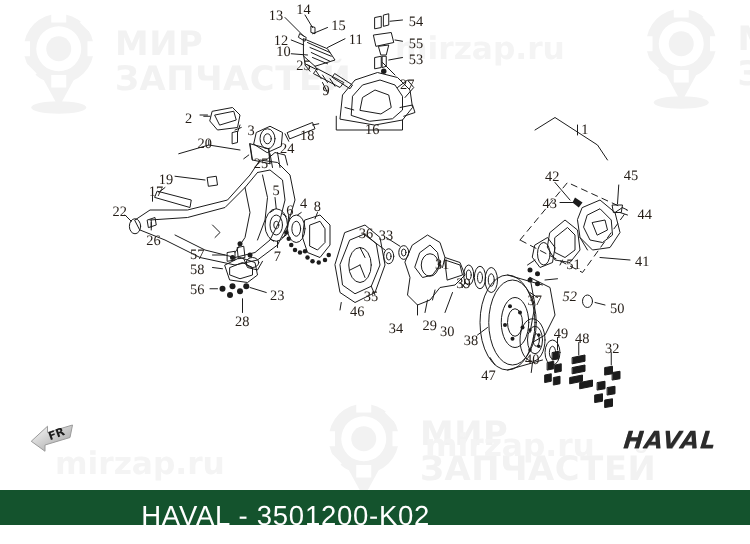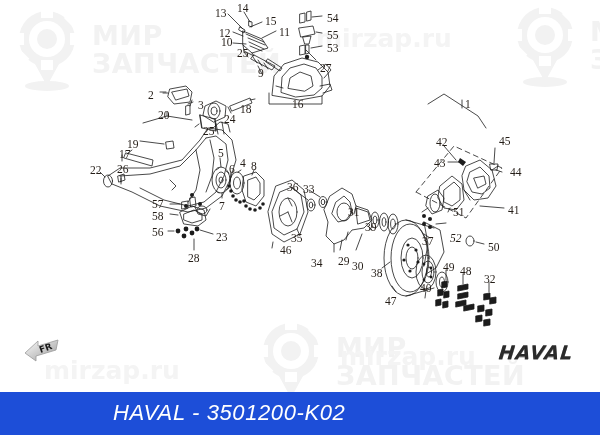--- a/index.html
+++ b/index.html
@@ -21,23 +21,22 @@
     letter-spacing:0.5px;
   }
   .wm-url{
     font-family:"DejaVu Sans",sans-serif;
     font-weight:bold;color:#f4f4f4;
     white-space:nowrap;
   }
 
   
   #footer{
-    position:absolute;left:0;top:392px;width:600px;height:43px;
-    background:#1d4ed8;
-    font-style:italic;
+    position:absolute;left:0;top:392px;width:600px;height:28px;
+    background:#14532d;
   }
   #footer .ftext{
     position:absolute;left:113px;top:8px;
     color:#ffffff;font-size:22px;letter-spacing:0.6px;
     font-family:"Liberation Sans",sans-serif;white-space:nowrap;
   }
   #footer .fcode{
     position:absolute;left:383px;top:8px;
     color:#ffffff;font-size:22px;letter-spacing:0.6px;
     font-family:"Liberation Sans",sans-serif;white-space:nowrap;
@@ -482,21 +481,21 @@
   <div class="cl" style="left:292px;top:99px;">16</div>
   <div class="cl" style="left:119px;top:149px;">17</div>
   <div class="cl" style="left:240px;top:104px;">18</div>
   <div class="cl" style="left:127px;top:139px;">19</div>
   <div class="cl" style="left:158px;top:110px;">20</div>
   <div class="cl" style="left:203px;top:126px;">25</div>
   <div class="cl" style="left:90px;top:165px;">22</div>
   <div class="cl" style="left:216px;top:232px;">23</div>
   <div class="cl" style="left:224px;top:114px;">24</div>
   <div class="cl" style="left:237px;top:48px;">25</div>
-  <div class="cl" style="left:117px;top:164px;">26</div>
+  <div class="cl" style="left:117px;top:188px;">26</div>
   <div class="cl" style="left:320px;top:63px;">27</div>
   <div class="cl" style="left:188px;top:253px;">28</div>
   <div class="cl" style="left:338px;top:256px;">29</div>
   <div class="cl" style="left:352px;top:261px;">30</div>
   <div class="cl" style="left:348px;top:207px;">31</div>
   <div class="cl" style="left:484px;top:274px;">32</div>
   <div class="cl" style="left:303px;top:184px;">33</div>
   <div class="cl" style="left:311px;top:258px;">34</div>
   <div class="cl" style="left:291px;top:233px;">35</div>
   <div class="cl" style="left:287px;top:182px;">36</div>

